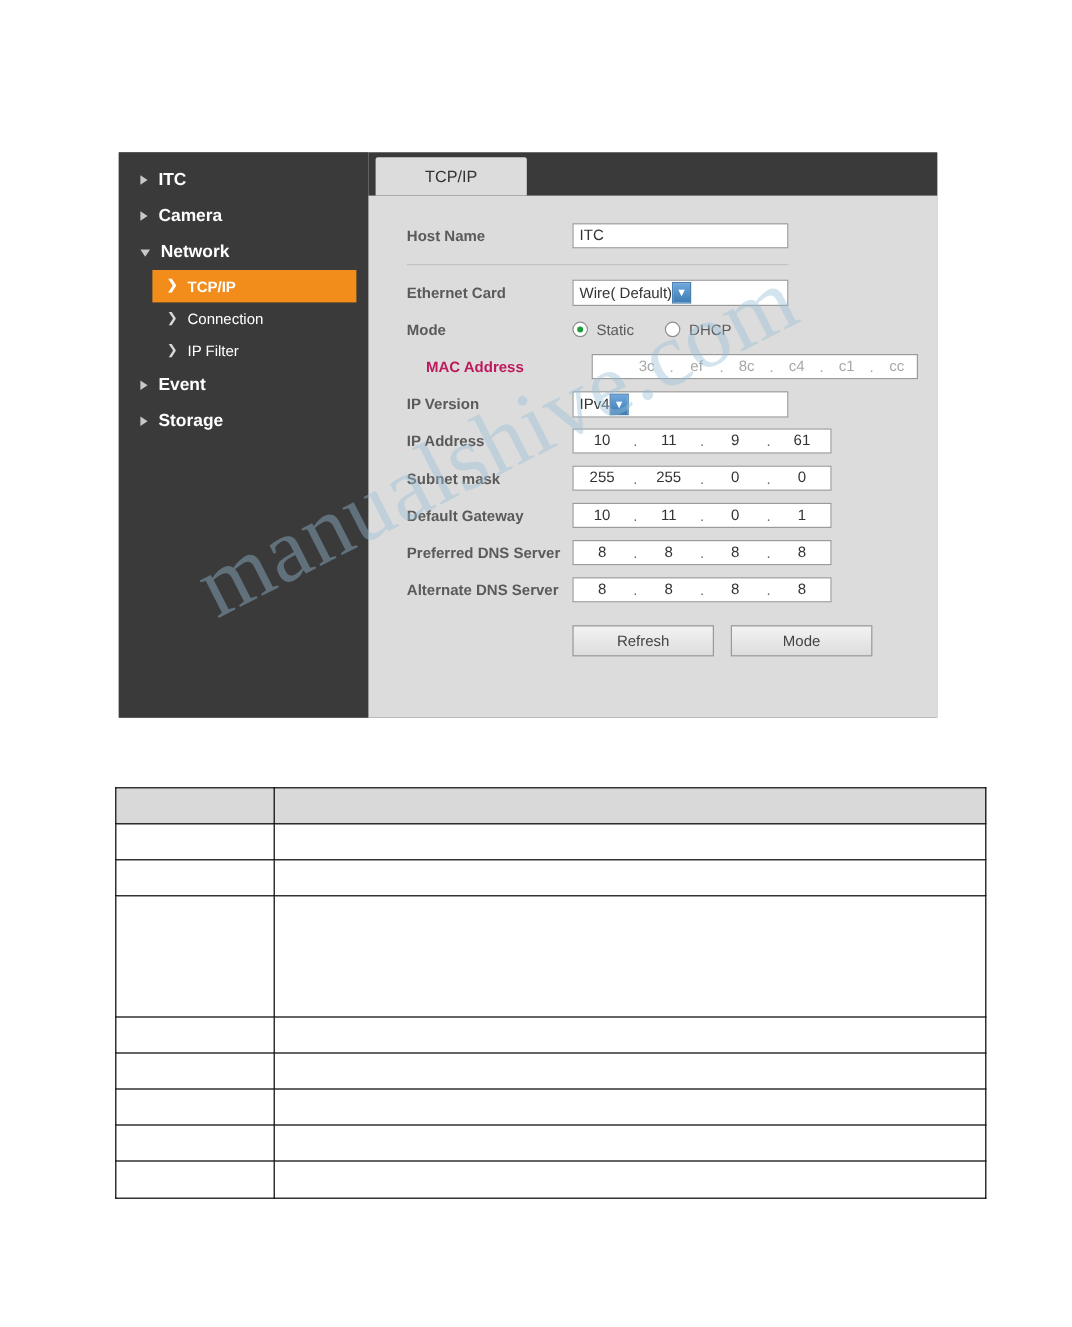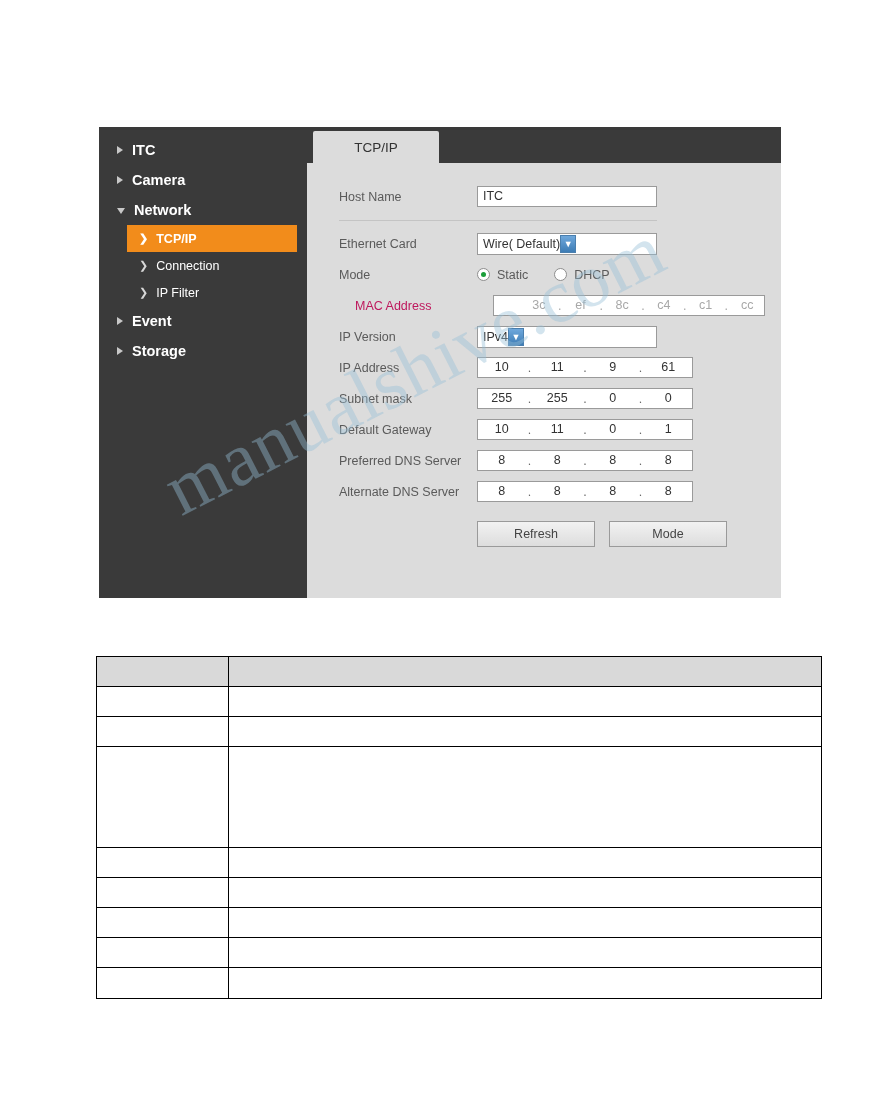--- a/index.html
+++ b/index.html
@@ -125,20 +125,21 @@
     display: flex;
     align-items: center;
     height: 31px;
     padding-left: 32px;
   }
   .row .lbl {
     width: 138px;
     font-size: 12.5px;
     color: #5a5a5a;
     flex-shrink: 0;
+    font-weight: bold;
   }
   .row.disabled .lbl { color: #be185d; margin-left: 16px; }
 
   .sep {
     margin: 8px 0 7px 32px;
     width: 318px;
     height: 1px;
     background: #c4c4c4;
   }
 

